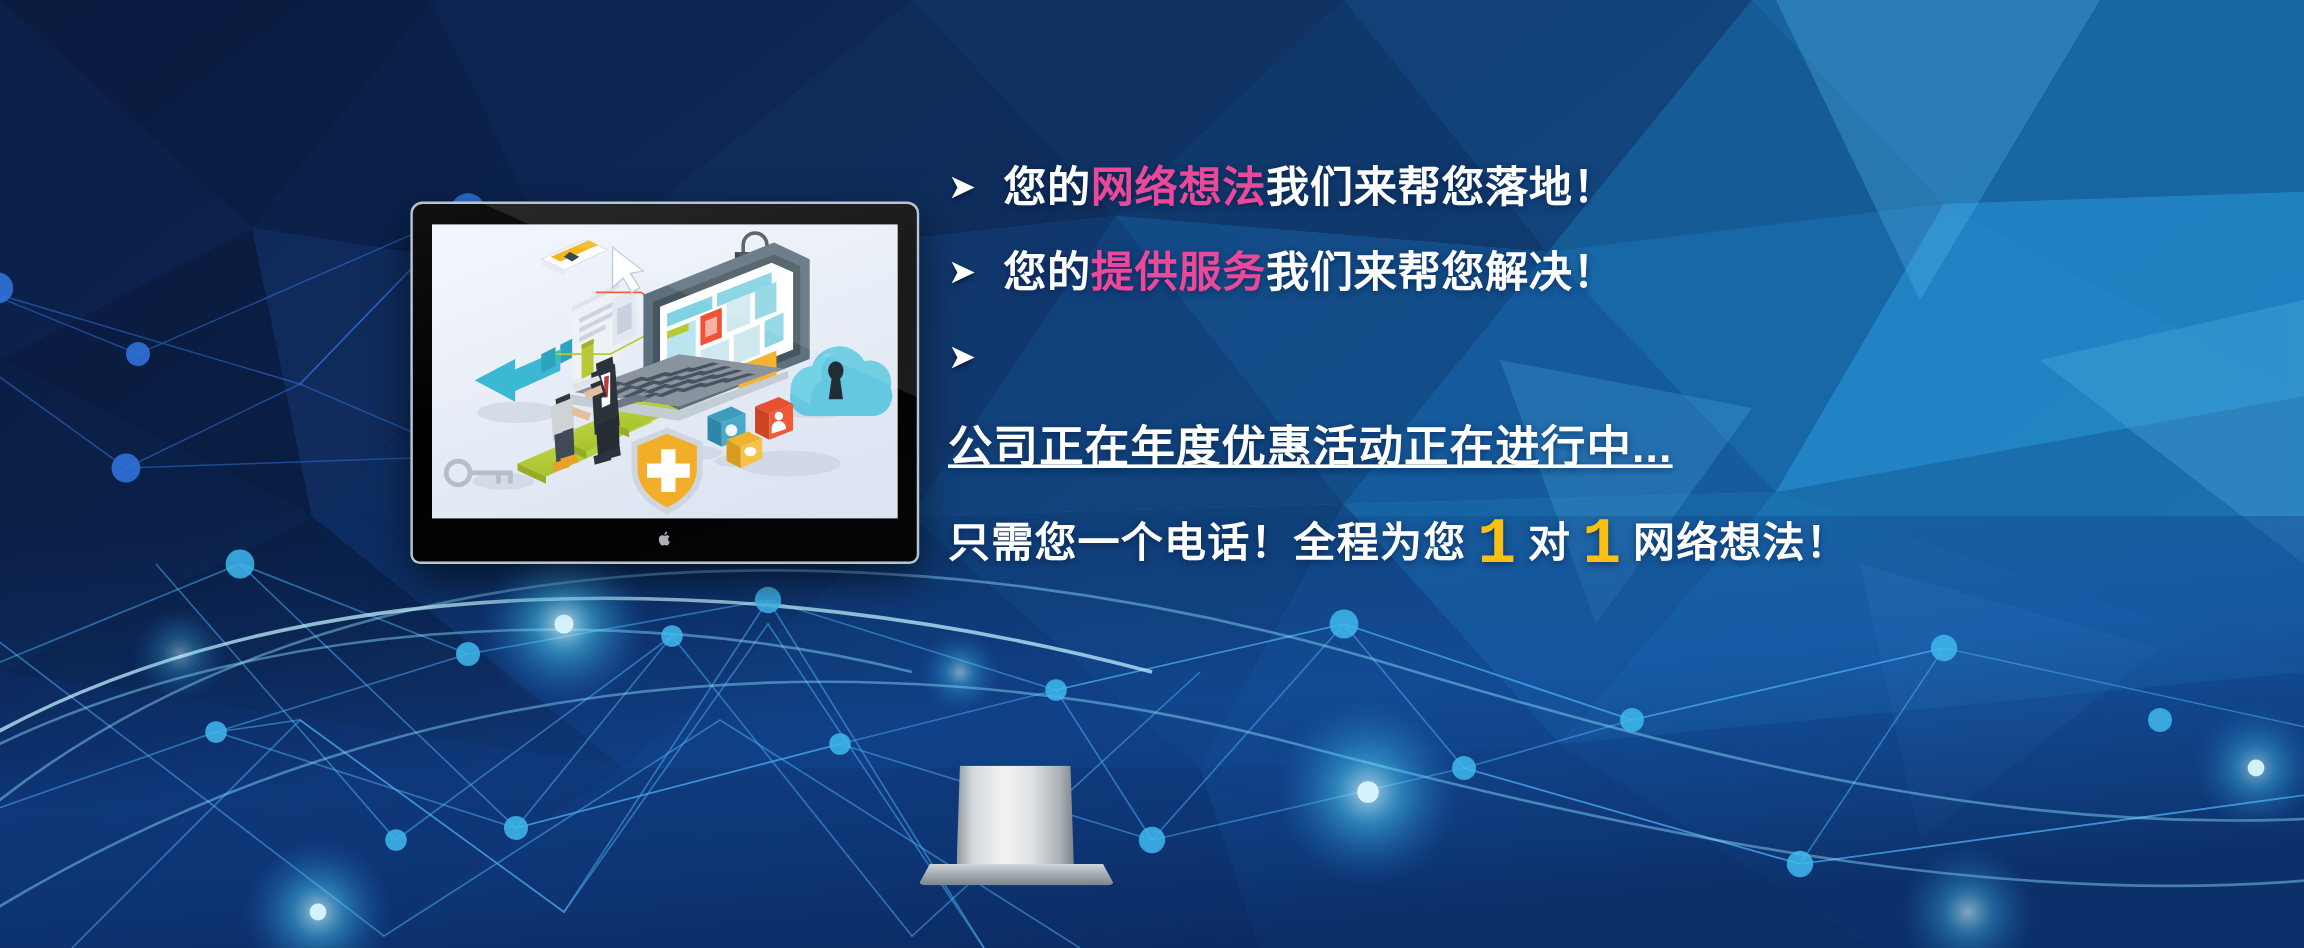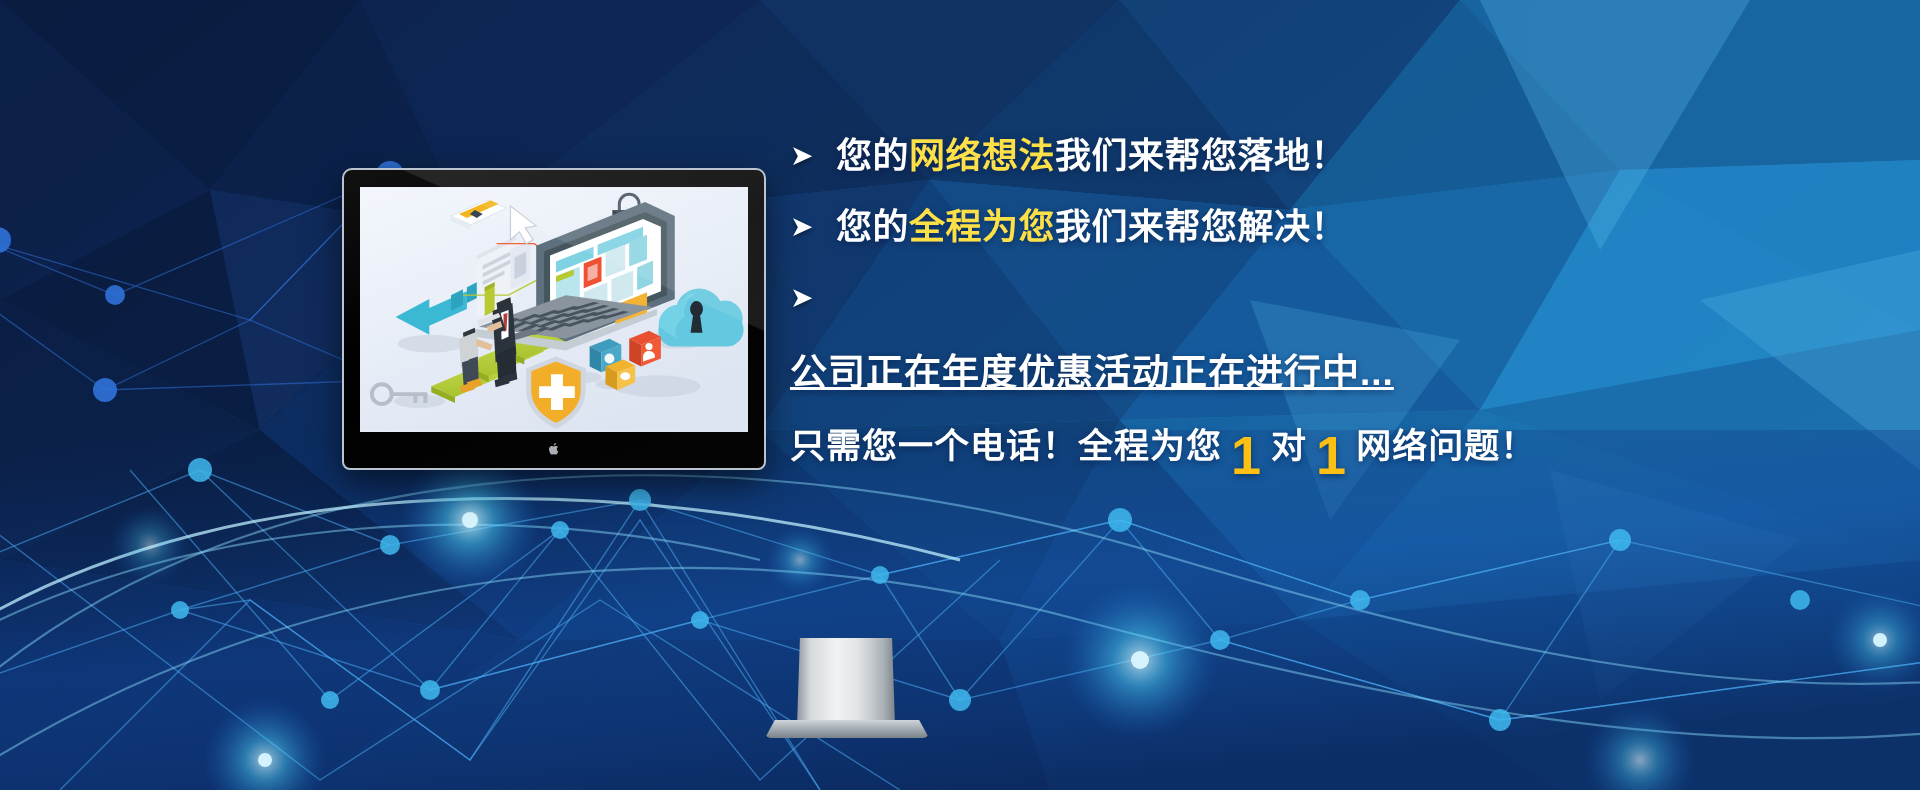--- a/index.html
+++ b/index.html
@@ -72,36 +72,36 @@
     font-size:28px;line-height:1;color:#ffffff;
     text-shadow:0 2px 4px rgba(0,0,0,.45);
     letter-spacing:0;
   }
   .bullet-txt{
     font-size:36px;font-weight:bold;line-height:1;
     letter-spacing:.5px;
     text-shadow:0 2px 6px rgba(0,20,60,.55);
     white-space:nowrap;
   }
-  .gold{color:#fde047;}
+  .gold{color:#ec4899;}
   .promo{
     margin-top:26px;
     font-size:37px;font-weight:bold;line-height:1;
     letter-spacing:1px;
     text-shadow:0 2px 6px rgba(0,20,60,.55);
     white-space:nowrap;
     text-decoration:underline;
   }
   .cta{
     margin-top:37px;
     font-size:35px;font-weight:bold;line-height:1;
     letter-spacing:1px;
     text-shadow:0 2px 6px rgba(0,20,60,.55);
     white-space:nowrap;
-    display:flex;align-items:flex-start;
+    display:flex;align-items:center;font-family:Liberation Mono, monospace;
   }
   .cta .num{
     color:#fbc013;font-size:54px;font-weight:bold;
     padding:0 9px;line-height:1;
   }
 </style>
 </head>
 <body>
 
 <div class="banner">
@@ -476,31 +476,31 @@
 
   <div id="copy">
 
     <div class="bullet-row">
       <span class="bullet-ico">➤</span>
       <span class="bullet-txt"><span>您的</span><span class="gold">网络想法</span><span>我们来帮您落地！</span></span>
     </div>
 
     <div class="bullet-row">
       <span class="bullet-ico">➤</span>
-      <span class="bullet-txt"><span>您的</span><span class="gold">全程为您</span><span>我们来帮您解决！</span></span>
+      <span class="bullet-txt"><span>您的</span><span class="gold">提供服务</span><span>我们来帮您解决！</span></span>
     </div>
 
     <div class="bullet-row">
       <span class="bullet-ico">➤</span>
     </div>
 
     <div class="promo">公司正在年度优惠活动正在进行中...</div>
 
     <div class="cta">
       <span>只需您一个电话！全程为您</span>
       <span class="num">1</span>
       <span>对</span>
       <span class="num">1</span>
-      <span>网络问题！</span>
+      <span>网络想法！</span>
     </div>
 
   </div>
 </div>
 
 </body></html>

